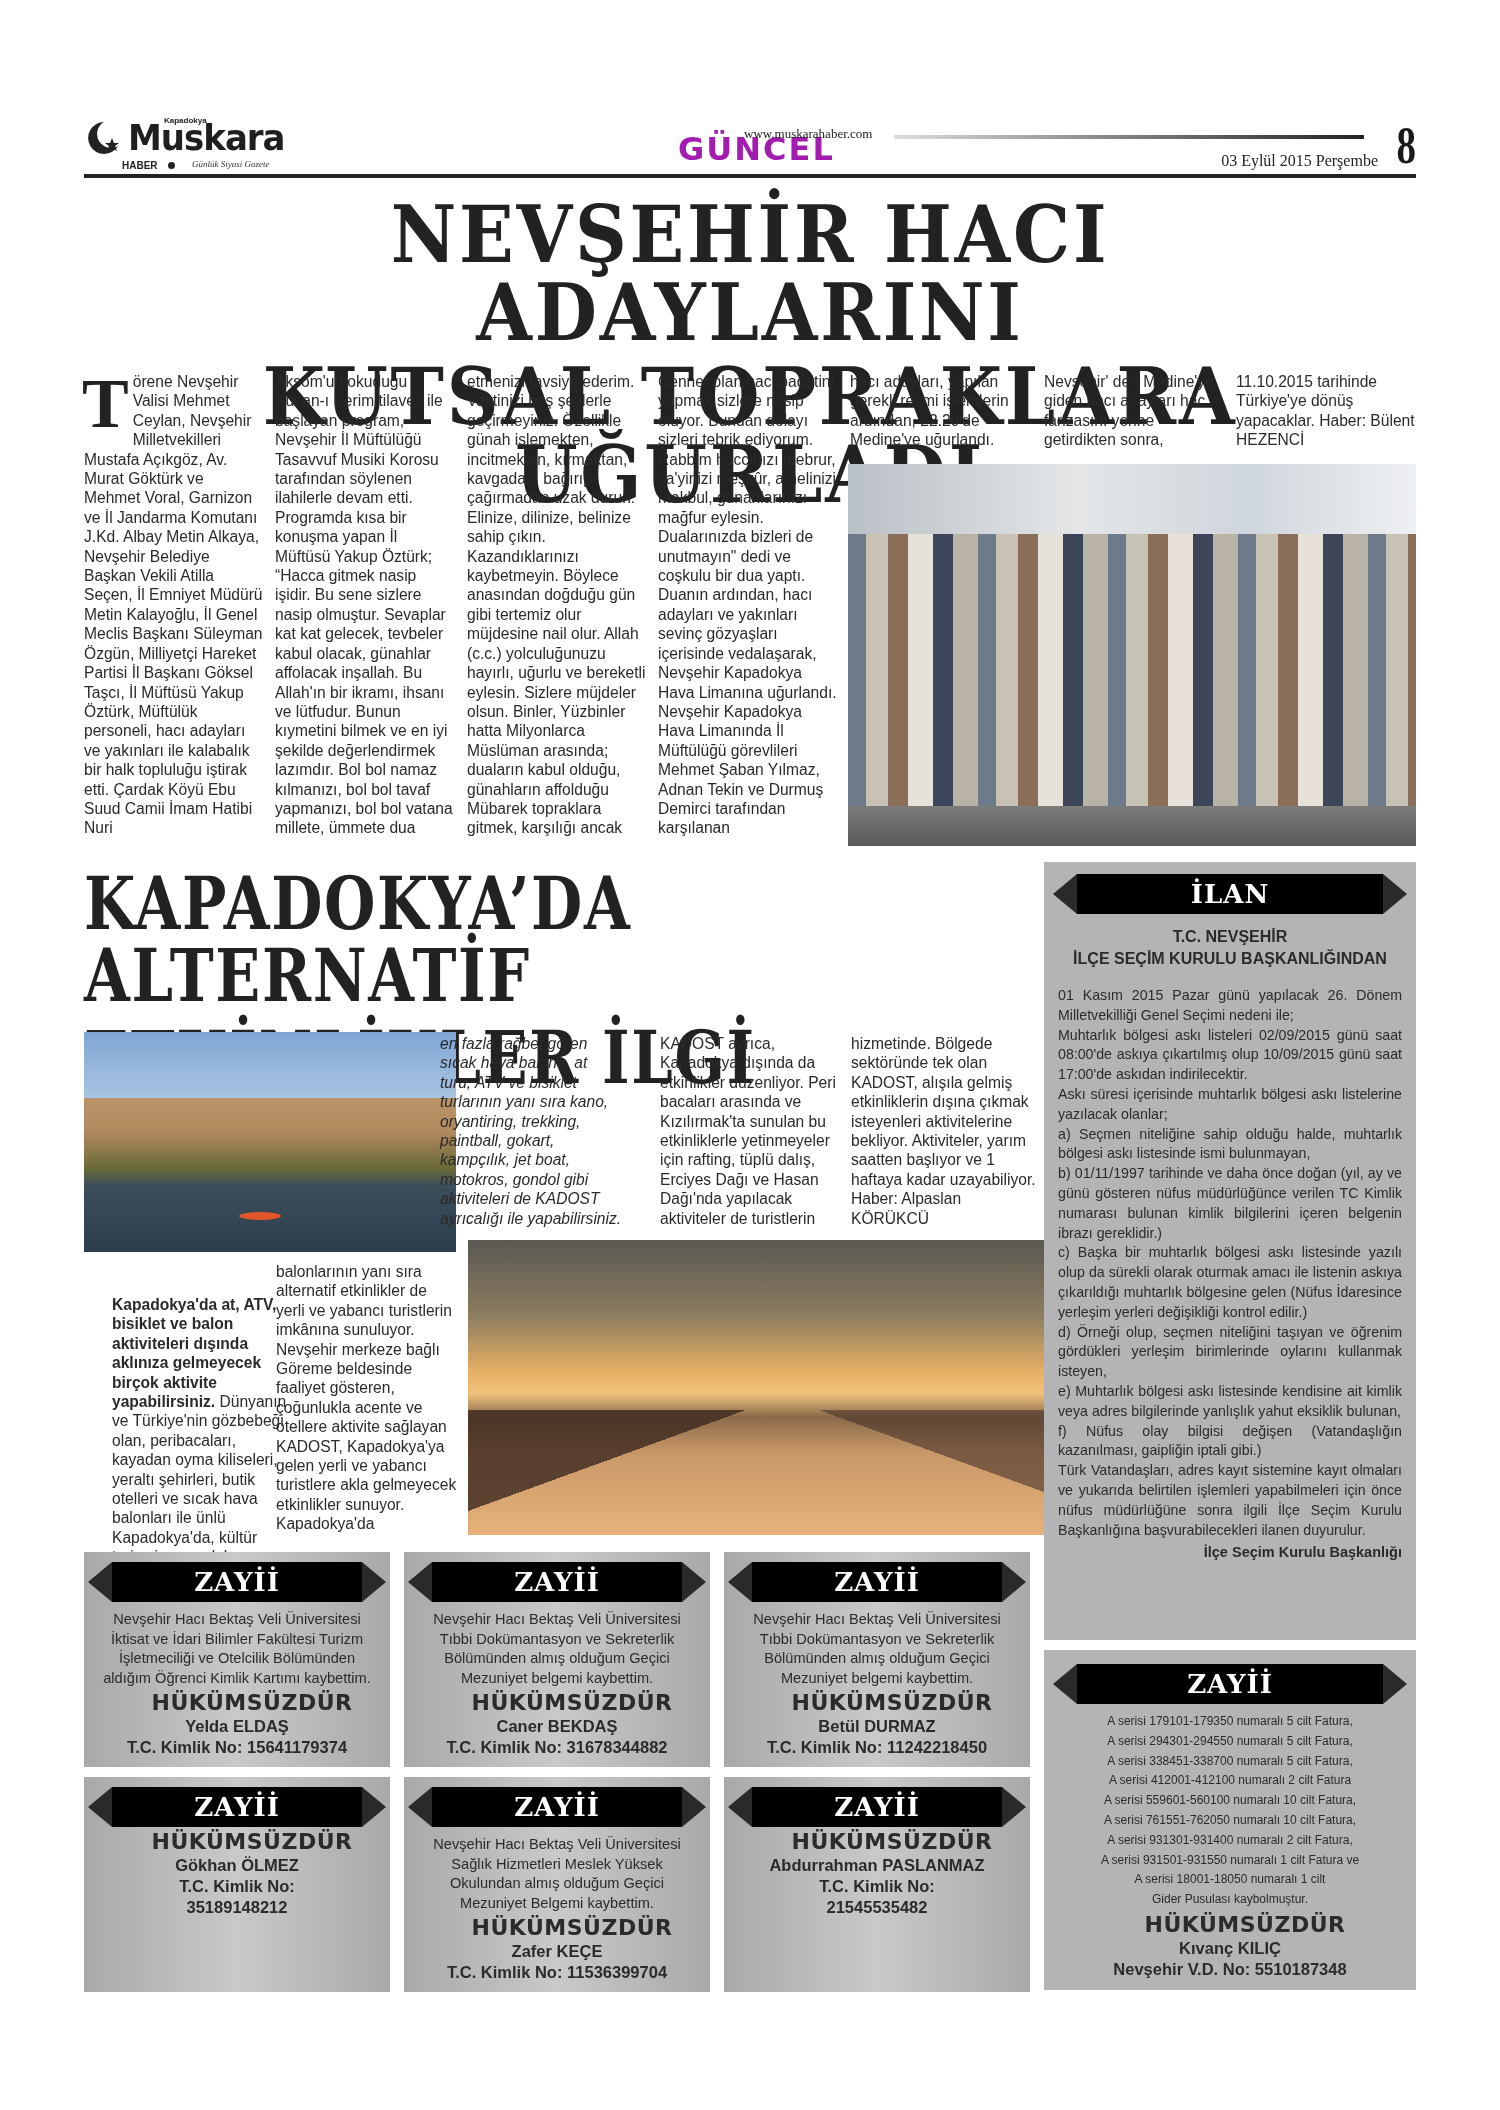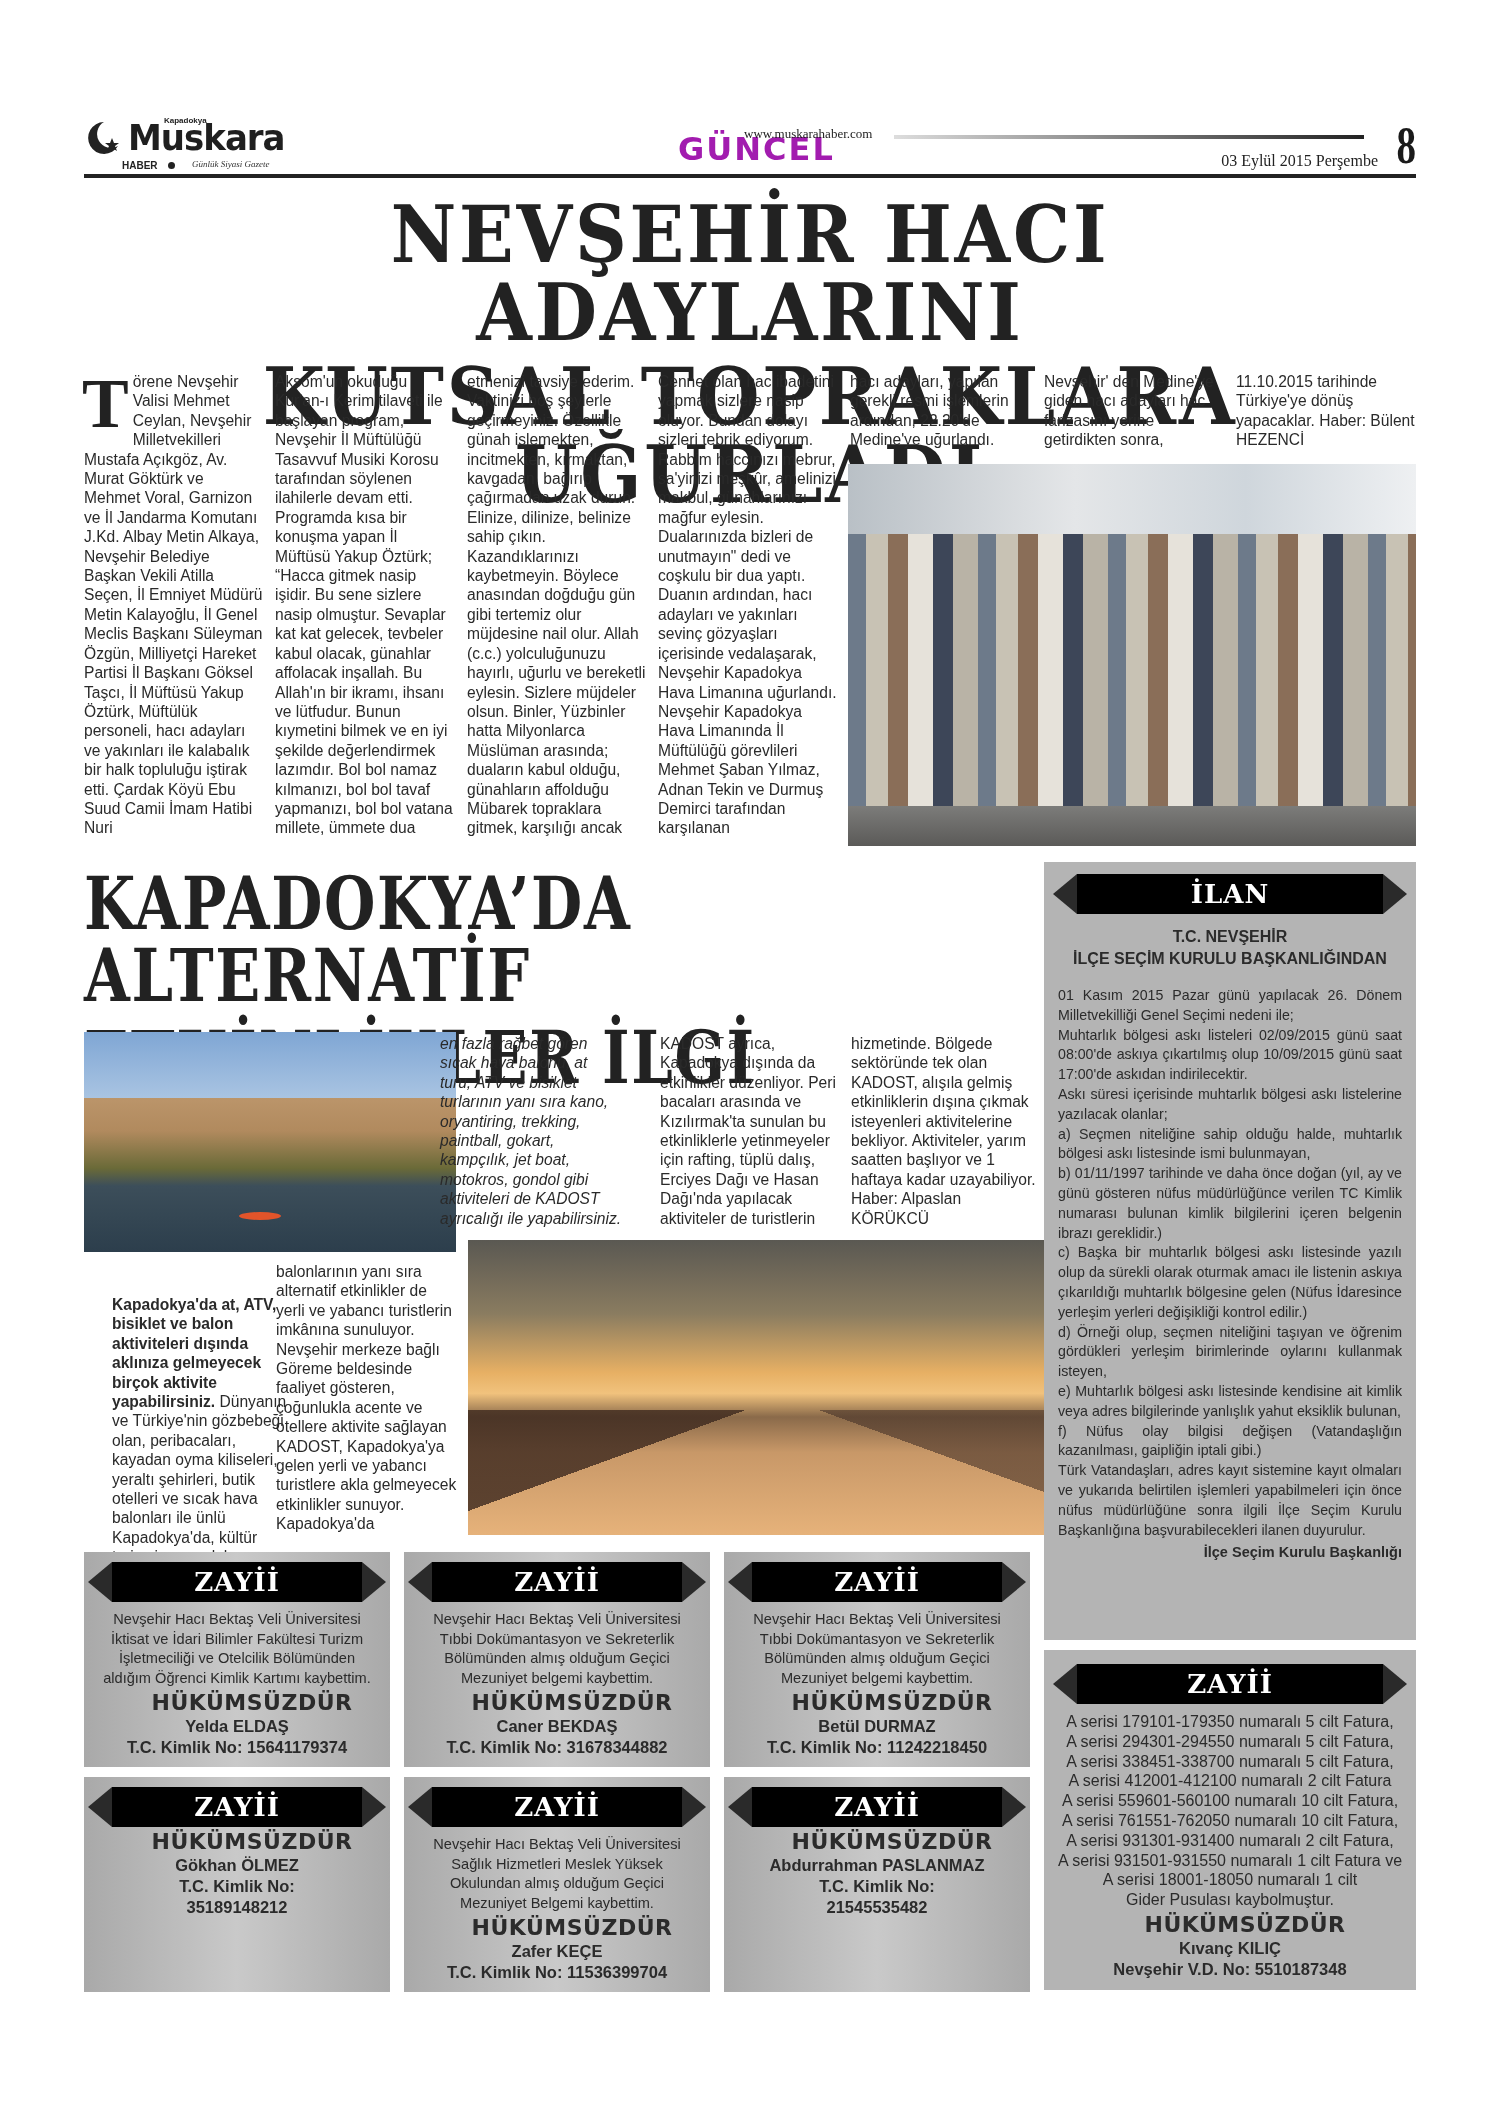--- a/index.html
+++ b/index.html
@@ -70,21 +70,21 @@
   .ad-name, .ad-id { font: bold 16.5px/21px "Liberation Sans", sans-serif; }
 
   .ilan-box { left: 1044px; top: 862px; width: 372px; height: 778px; }
   .ilan-box .ribbon { width: 82%; margin-top: 12px; }
   .ilan-head { font: bold 16px/22px "Liberation Sans", sans-serif; margin-top: 12px; }
   .ilan-body { text-align: justify; font-size: 14.2px; line-height: 19.8px; padding: 16px 14px 0; white-space: pre-line; }
   .ilan-sign { text-align: right; font: bold 14.5px "Liberation Sans", sans-serif; padding: 4px 14px 0; }
 
   .zayi-big { left: 1044px; top: 1650px; width: 372px; height: 340px; }
   .zayi-big .ribbon { margin-top: 14px; }
-  .zayi-big .ad-text { font-size: 16px; line-height: 19.8px; }
+  .zayi-big .ad-text { font-size: 12px; line-height: 19.8px; }
 </style>
 </head>
 <body>
 
 <div class="masthead">
   <div class="logo">
     <svg class="logo-swirl" viewBox="0 0 40 40">
       <path d="M20 4 A16 16 0 1 0 34 28 A12 12 0 1 1 20 4 Z" fill="#222"></path>
       <polygon points="28,20 30,25 35,25 31,28 33,33 28,30 23,33 25,28 21,25 26,25" fill="#222"></polygon>
     </svg>

